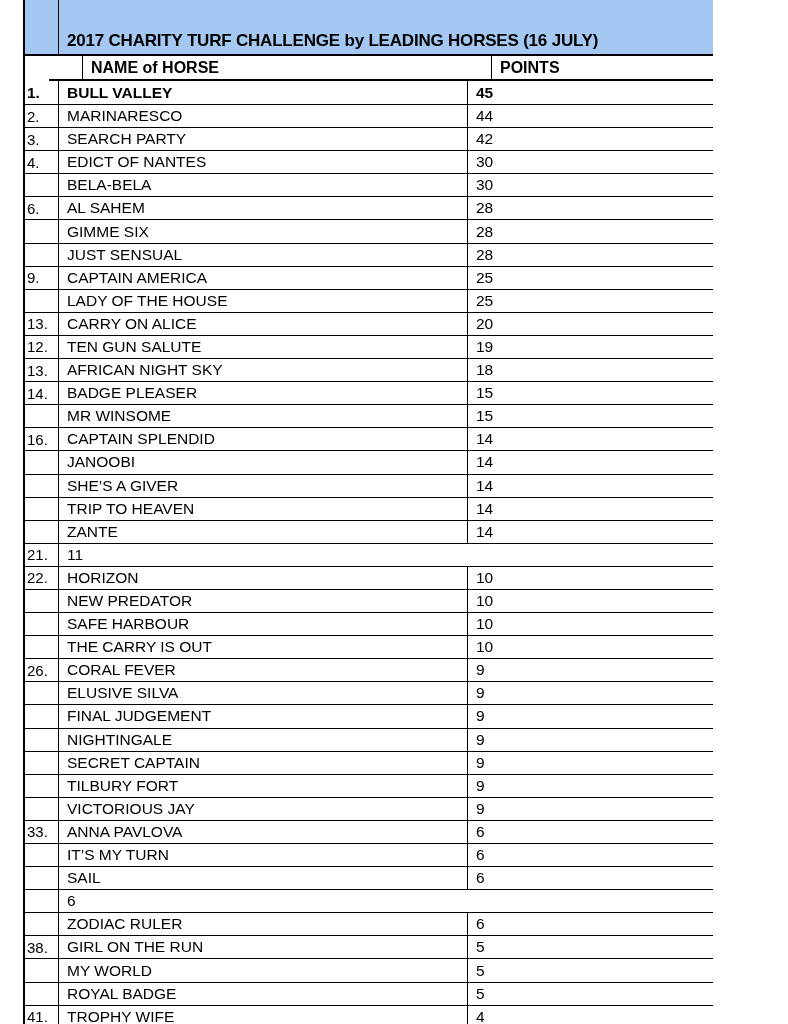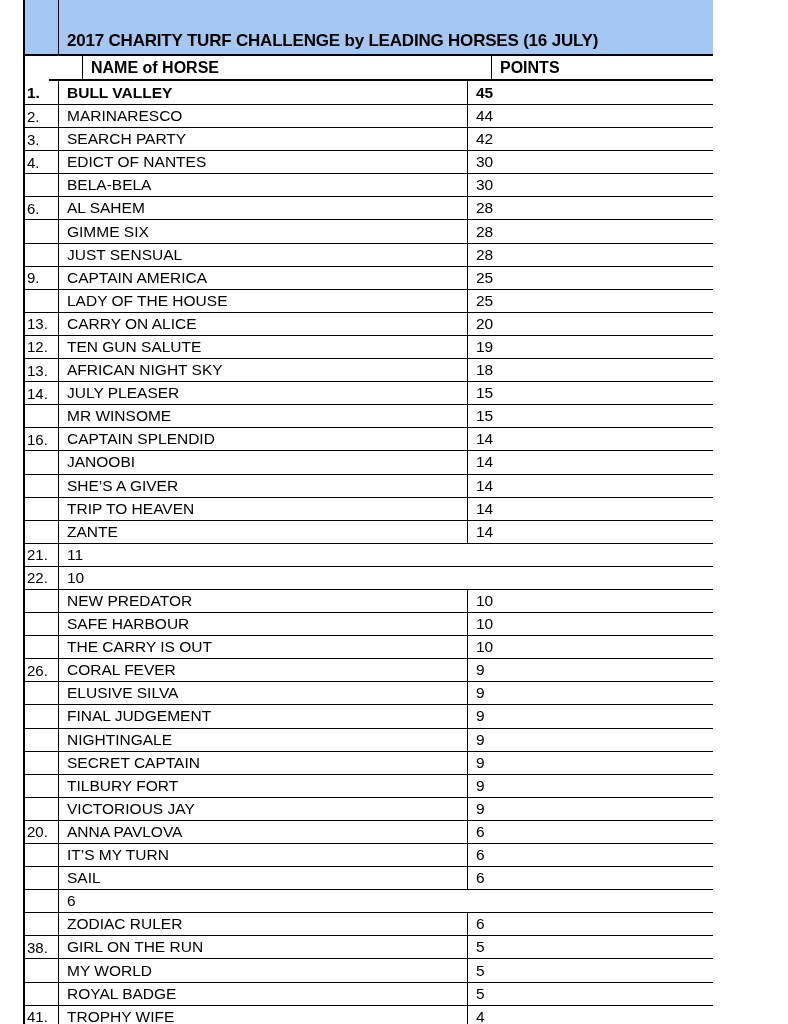--- a/index.html
+++ b/index.html
@@ -164,21 +164,21 @@
           <div class="c-name">TEN GUN SALUTE</div>
           <div class="c-points">19</div>
         </div>
         <div class="row">
           <div class="c-rank">13.</div>
           <div class="c-name">AFRICAN NIGHT SKY</div>
           <div class="c-points">18</div>
         </div>
         <div class="row">
           <div class="c-rank">14.</div>
-          <div class="c-name">JULY PLEASER</div>
+          <div class="c-name">BADGE PLEASER</div>
           <div class="c-points">15</div>
         </div>
         <div class="row">
           <div class="c-rank"></div>
           <div class="c-name">MR WINSOME</div>
           <div class="c-points">15</div>
         </div>
         <div class="row">
           <div class="c-rank">16.</div>
           <div class="c-name">CAPTAIN SPLENDID</div>
@@ -203,20 +203,21 @@
           <div class="c-rank"></div>
           <div class="c-name">ZANTE</div>
           <div class="c-points">14</div>
         </div>
         <div class="row">
           <div class="c-rank">21.</div>
           <div class="c-points">11</div>
         </div>
         <div class="row">
           <div class="c-rank">22.</div>
+          <div class="c-name">HORIZON</div>
           <div class="c-points">10</div>
         </div>
         <div class="row">
           <div class="c-rank"></div>
           <div class="c-name">NEW PREDATOR</div>
           <div class="c-points">10</div>
         </div>
         <div class="row">
           <div class="c-rank"></div>
           <div class="c-name">SAFE HARBOUR</div>
@@ -256,21 +257,21 @@
           <div class="c-rank"></div>
           <div class="c-name">TILBURY FORT</div>
           <div class="c-points">9</div>
         </div>
         <div class="row">
           <div class="c-rank"></div>
           <div class="c-name">VICTORIOUS JAY</div>
           <div class="c-points">9</div>
         </div>
         <div class="row">
-          <div class="c-rank">20.</div>
+          <div class="c-rank">33.</div>
           <div class="c-name">ANNA PAVLOVA</div>
           <div class="c-points">6</div>
         </div>
         <div class="row">
           <div class="c-rank"></div>
           <div class="c-name">IT’S MY TURN</div>
           <div class="c-points">6</div>
         </div>
         <div class="row">
           <div class="c-rank"></div>

